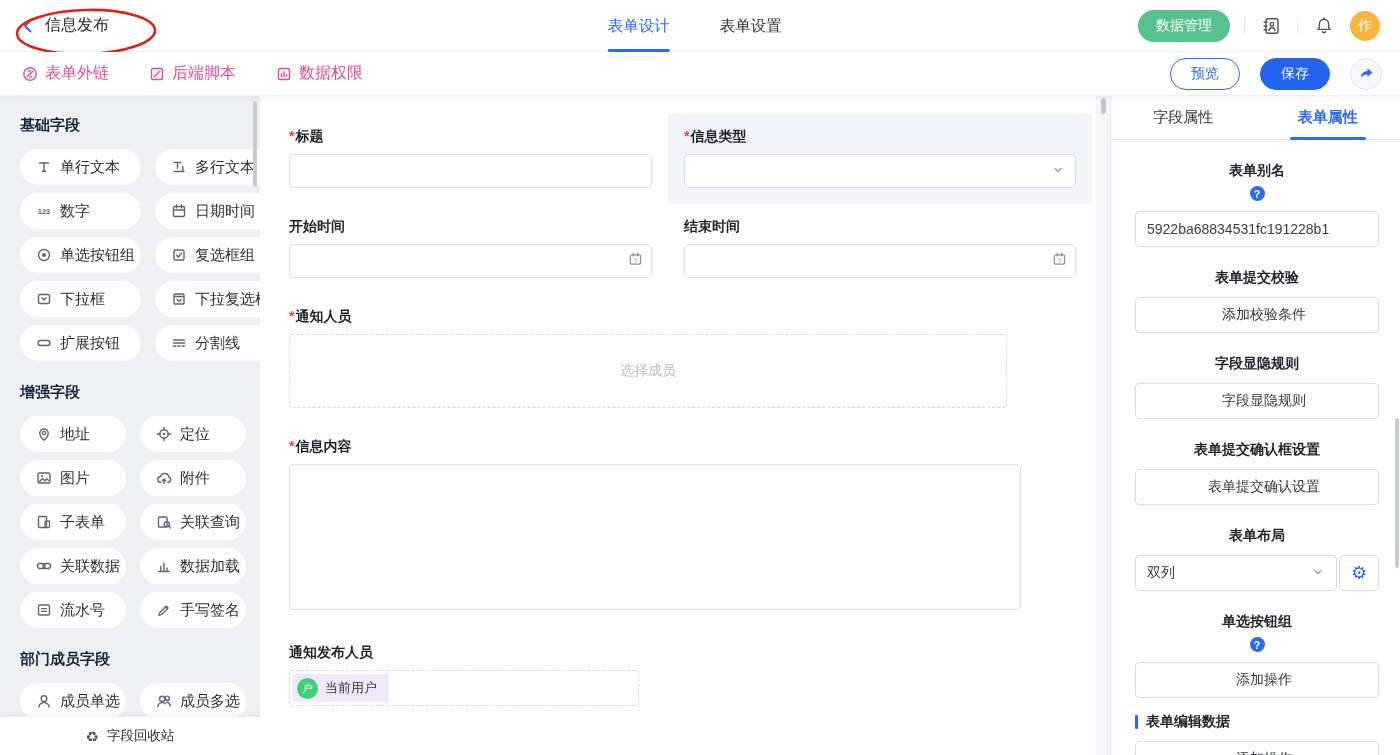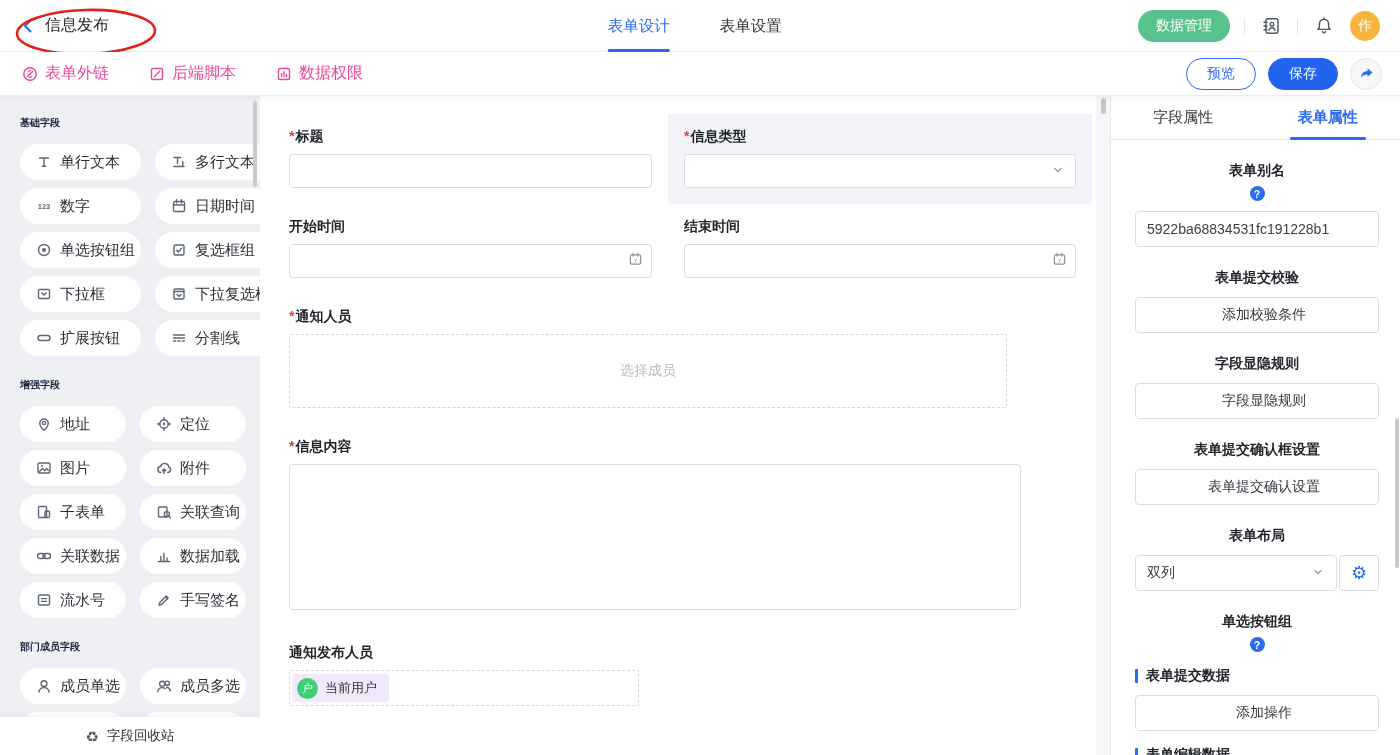--- a/index.html
+++ b/index.html
@@ -23,32 +23,32 @@
   .vdiv { width:1px; height:16px; background:#e4e6ea; }
   .hico { width:24px; height:24px; display:flex; align-items:center; justify-content:center; cursor:pointer; color:#4c5664; }
   .avatar { width:30px; height:30px; border-radius:50%; background:#f6b53d; color:#fff; font-size:14px; display:flex; align-items:center; justify-content:center; cursor:pointer; }
 
   
   .tbar { height:44px; display:flex; align-items:center; padding:0 18px 0 22px; background:#fff;
           border-bottom:1px solid #ebedf1; box-shadow:0 2px 5px rgba(31,41,55,.05); flex:0 0 44px; position:relative; z-index:3; }
   .tlinks { display:flex; gap:40px; }
   .tlink { display:flex; align-items:center; gap:7px; color:#ec4899; font-size:16px; cursor:pointer; }
   .tlink svg { display:block; }
-  .tbar-right { margin-left:auto; display:flex; align-items:center; gap:12px; }
+  .tbar-right { margin-left:auto; display:flex; align-items:center; gap:20px; }
   .btn-outline { background:#fff; border:1px solid #2a6af5; color:#2a6af5; font-size:14px; border-radius:16px; padding:6px 20px; cursor:pointer; }
   .btn-primary { background:#2264f0; border:1px solid #2264f0; color:#fff; font-size:14px; border-radius:16px; padding:6px 20px; cursor:pointer; }
   .btn-share { width:32px; height:32px; border-radius:50%; background:#f6f8fb; border:1px solid #e2e5ea; display:flex; align-items:center; justify-content:center; cursor:pointer; }
 
   
   .body { flex:1; display:flex; min-height:0; }
 
   
   .lsb { width:260px; flex:0 0 260px; background:#eef0f4; position:relative; overflow:hidden; }
   .lsb-inner { padding:20px 20px 0 20px; }
-  .sec-title { font-size:10px; font-weight:700; color:#17233d; margin:0 0 14px 0; }
+  .sec-title { font-size:15px; font-weight:700; color:#17233d; margin:0 0 14px 0; }
   .sec + .sec { margin-top:22px; }
   .fgrid { display:grid; grid-template-columns:1fr 1fr; column-gap:14px; row-gap:8px; }
   .fitem { height:36px; background:#fff; border-radius:18px; display:flex; align-items:center; padding:0 6px 0 15px; cursor:grab; }
   .fitem .ficon { width:18px; display:flex; justify-content:center; color:#5c6678; margin-right:7px; flex:0 0 18px; }
   .fitem .ficon svg { display:block; }
   .fitem .flabel { font-size:15px; color:#2b3038; white-space:nowrap; }
   .lsb-scroll { position:absolute; right:3px; top:5px; width:4px; height:86px; background:#c7cad1; border-radius:2px; }
   .recycle-bar { position:absolute; left:0; right:0; bottom:0; height:38px; background:#fff; display:flex; align-items:center; justify-content:center; gap:8px; cursor:pointer; box-shadow:0 -2px 6px rgba(31,41,55,.06); font-size:13.5px; color:#2b3038; }
   .recycle-ico { color:#4c5664; font-size:15px; line-height:1; }
 
@@ -493,24 +493,21 @@
             </span>
           </div>
           <span class="gear-btn">
               <span>⚙</span>
             </span>
         </div>
         <div class="plab">
           <span>单选按钮组</span>
           <span class="help">?</span>
         </div>
-        <div id="ext-sections"><div class="sublab">
-              <span class="bluebar"></span>
-              <span>表单提交数据</span>
-            </div><button class="pbtn">添加操作</button><div class="sublab">
+        <div id="ext-sections"><button class="pbtn">添加操作</button><div class="sublab">
               <span class="bluebar"></span>
               <span>表单编辑数据</span>
             </div><button class="pbtn">添加操作</button></div>
       </div>
       <div class="rp-scroll"></div>
     </div>
 
   </div>
 </div>
 

